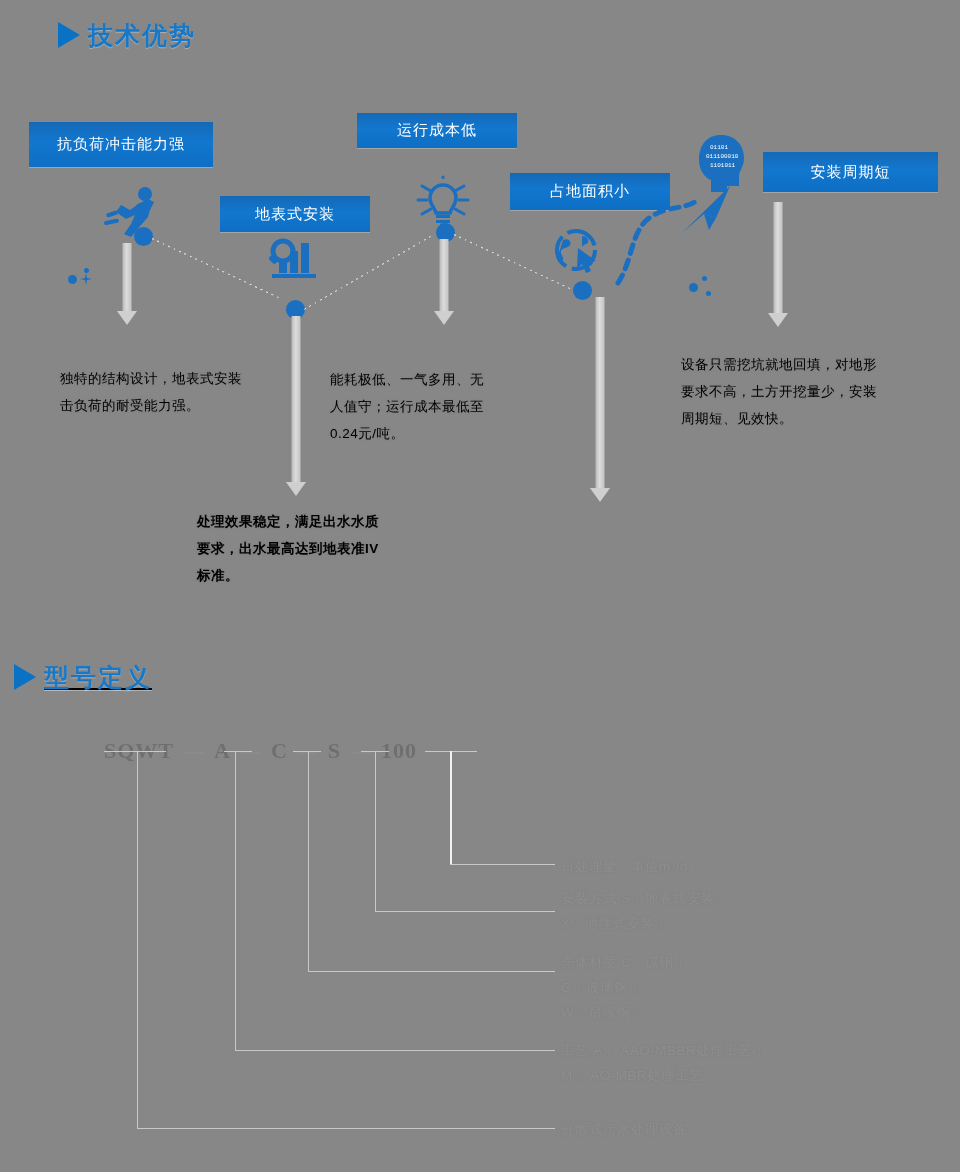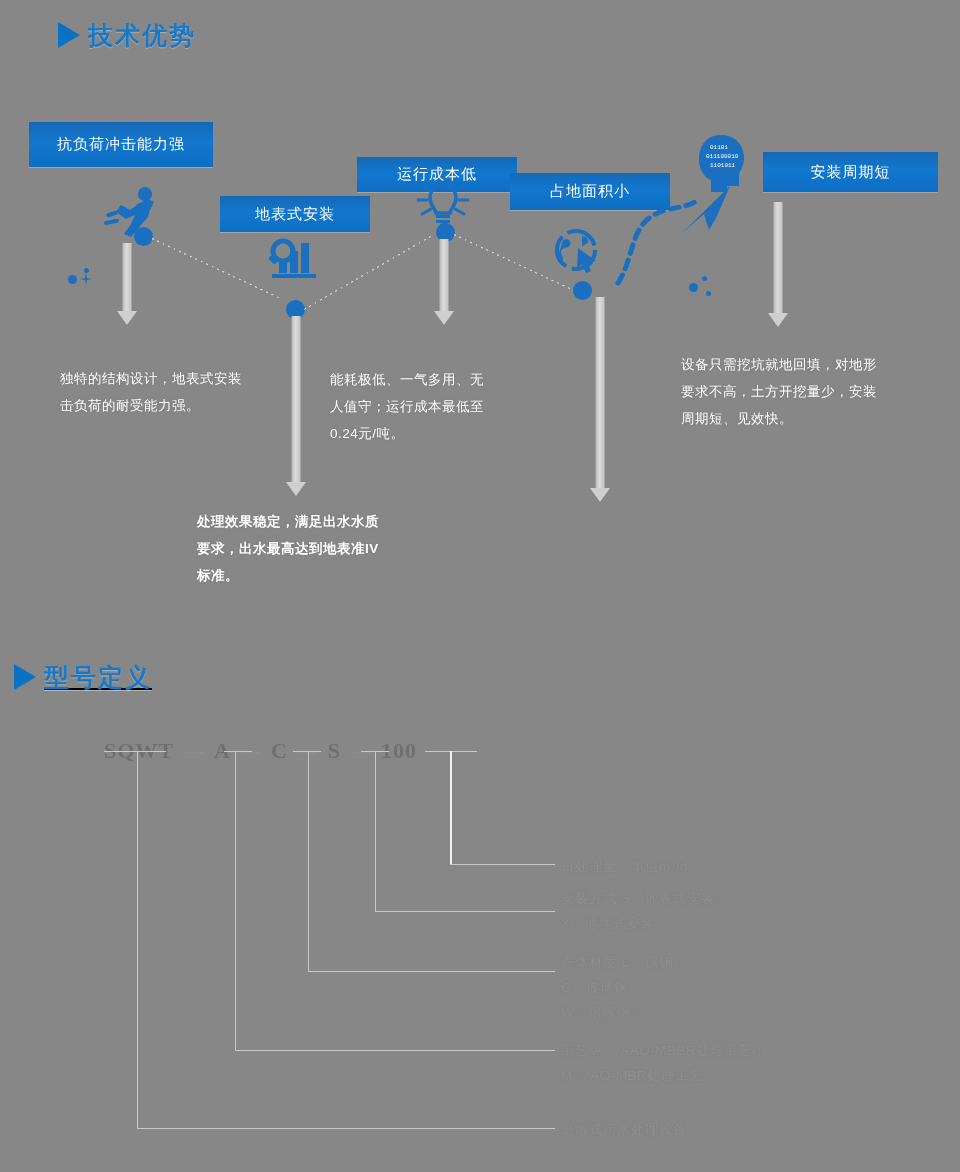--- a/index.html
+++ b/index.html
@@ -63,21 +63,21 @@
   .dot{position:absolute;border-radius:50%;background:#1a6fc0;}
 
   
   .dotline{position:absolute;height:1px;
     background-image:repeating-linear-gradient(90deg,#e6e6e6 0 2px,transparent 2px 6px);
     transform-origin:0 0;}
 
   
   .desc{
     position:absolute;
-    color:#ffffff;
+    color:#000000;
     font-size:13.5px;
     line-height:27px;
     letter-spacing:.5px;
     text-shadow:0 0 2px rgba(120,120,120,.9);
     filter:blur(.35px);
   }
 
   
   .icon{position:absolute;}
   .icon svg{display:block;}
@@ -120,21 +120,21 @@
   </div>
 
   <div class="tag" style="left:29px;top:122px;width:184px;height:45px;">
     <span>抗负荷冲击能力强</span>
   </div>
 
   <div class="tag" style="left:220px;top:196px;width:150px;height:36px;">
     <span>地表式安装</span>
   </div>
 
-  <div class="tag" style="left:357px;top:113px;width:160px;height:35px;margin-top:44px;">
+  <div class="tag" style="left:357px;top:113px;width:160px;height:35px;">
     <span>运行成本低</span>
   </div>
 
   <div class="tag" style="left:510px;top:173px;width:160px;height:37px;text-align:right;">
     <span>占地面积小</span>
   </div>
 
   <div class="tag" style="left:763px;top:152px;width:175px;height:40px;">
     <span>安装周期短</span>
   </div>

